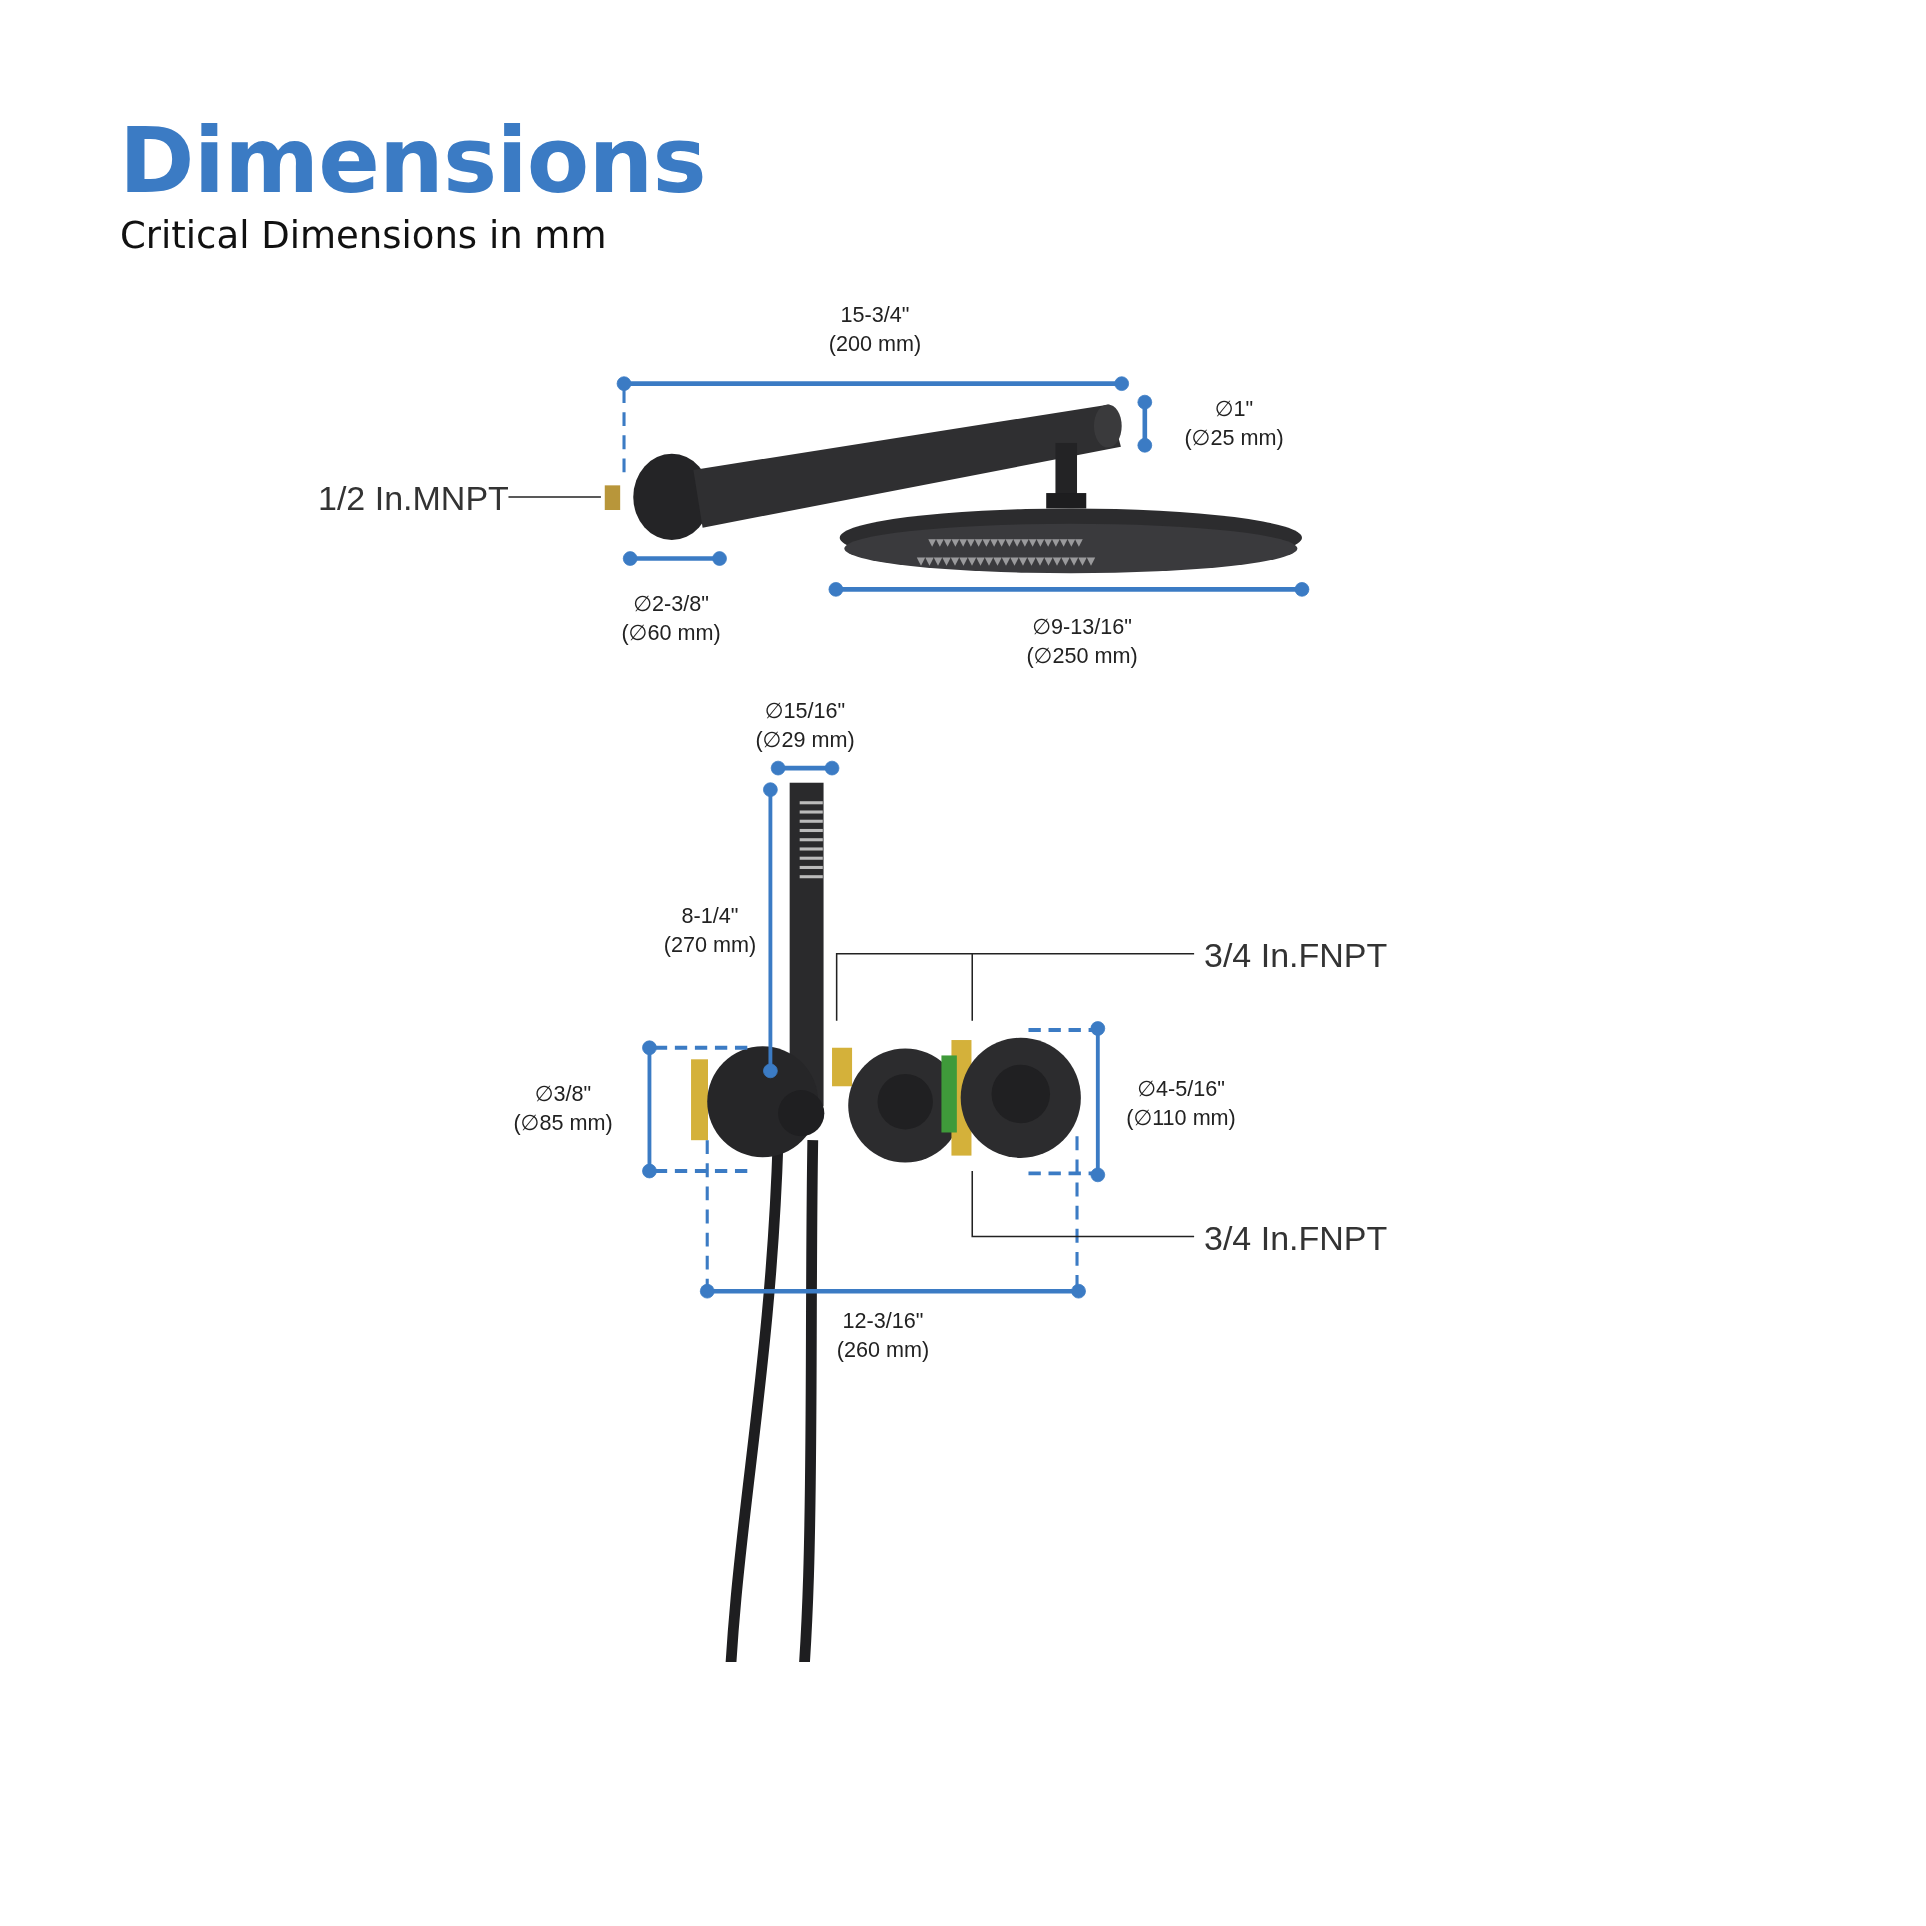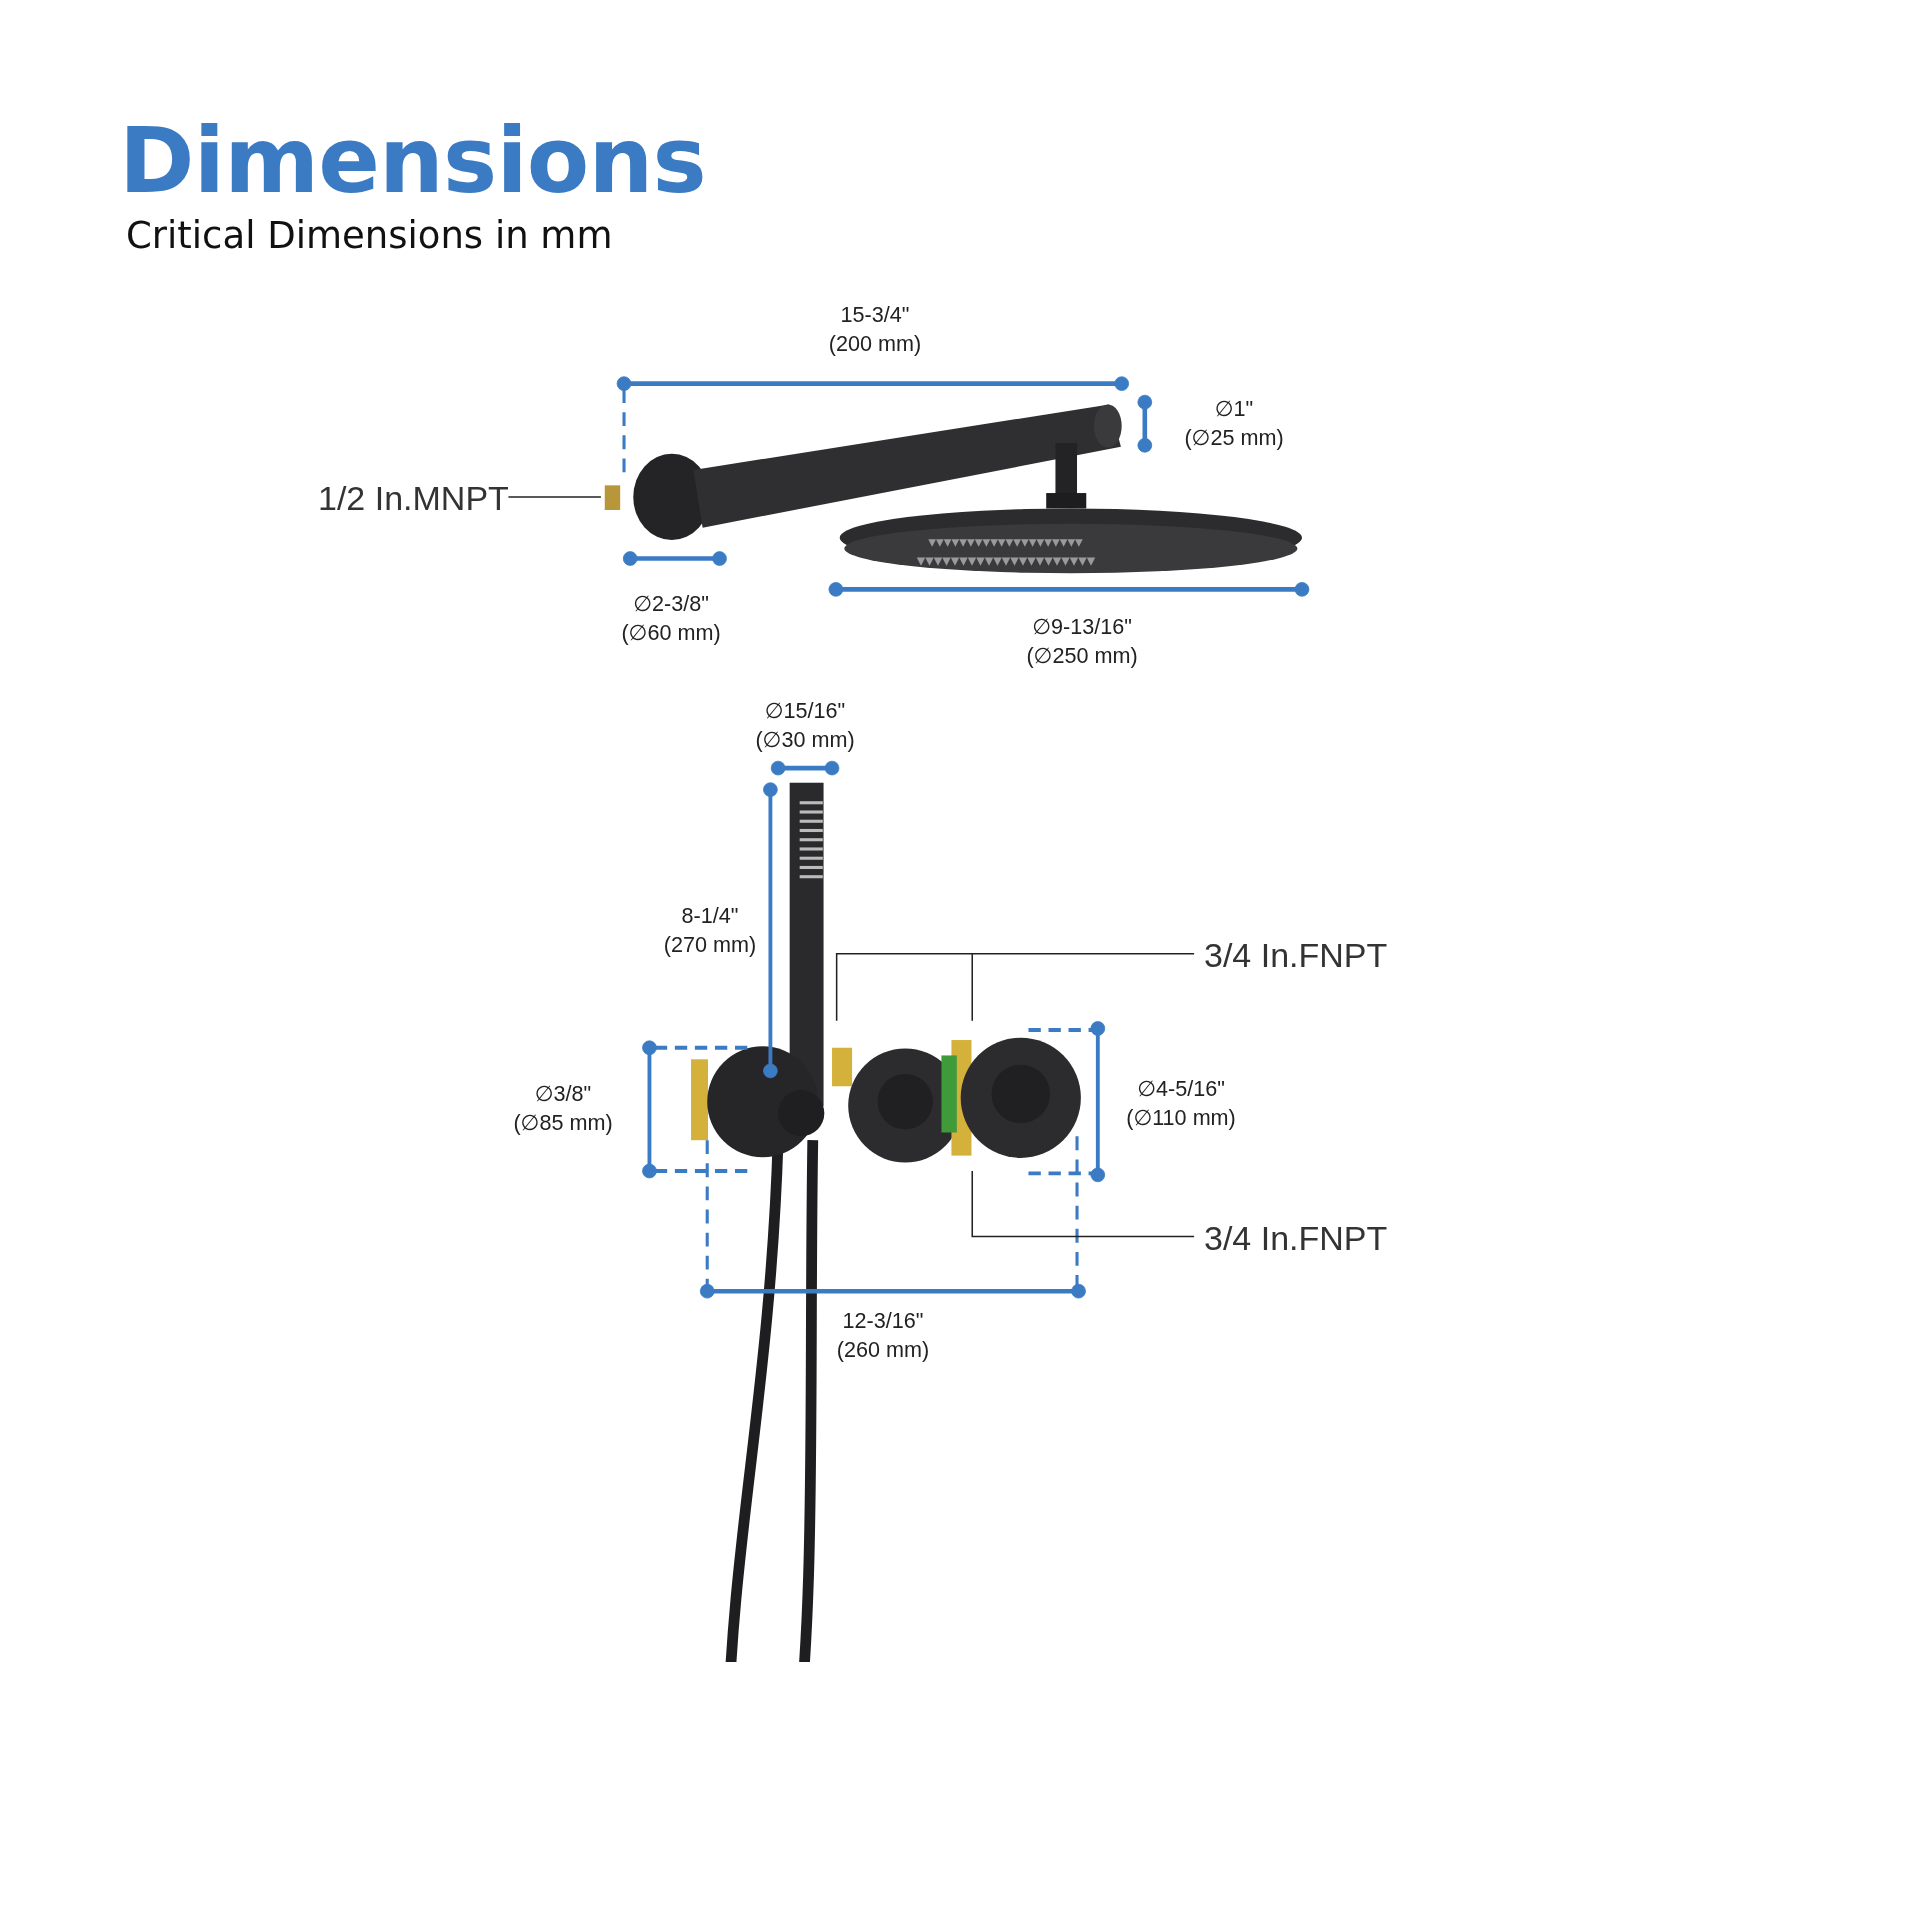--- a/index.html
+++ b/index.html
@@ -1,18 +1,18 @@
 <!DOCTYPE html>
 <html style="font-size:12.3px"><head>
 <meta charset="utf-8">
 <style>
   html,body{margin:0;padding:0;background:#fff;}
   #stage{position:relative;width:1926px;height:1662px;background:#fff;overflow:hidden;font-family:"Liberation Sans",sans-serif;border-radius:30px;}
   .title{position:absolute;left:119px;top:108px;font-family:"DejaVu Sans",sans-serif;font-weight:bold;font-size:91px;color:#3b7bc4;letter-spacing:-0.8px;}
-  .subtitle{position:absolute;left:126px;top:214px;font-family:"DejaVu Sans",sans-serif;font-size:37px;color:#111;}
+  .subtitle{position:absolute;left:120px;top:214px;font-family:"DejaVu Sans",sans-serif;font-size:37px;color:#111;}
   .lbl{position:absolute;text-align:center;font-size:21.6px;line-height:28.5px;color:#222;transform:translateX(-50%);white-space:nowrap;}
   .callout{position:absolute;font-size:34px;color:#333;white-space:nowrap;}
   svg{position:absolute;left:0;top:0;}
 </style>
 </head>
 <body>
 
 <div id="stage">
   <div class="title">Dimensions</div>
   <div class="subtitle">Critical Dimensions in mm</div>
@@ -140,21 +140,21 @@
     <div>(∅60 mm)</div>
   </div>
   <div class="lbl" style="left:1082px;top:613px;">
     <div>∅9-13/16"</div>
     <div>(∅250 mm)</div>
   </div>
   <div class="callout" style="left:318px;top:479px;">1/2 In.MNPT</div>
 
   <div class="lbl" style="left:805px;top:697px;">
     <div>∅15/16"</div>
-    <div>(∅30 mm)</div>
+    <div>(∅29 mm)</div>
   </div>
   <div class="lbl" style="left:710px;top:902px;">
     <div>8-1/4"</div>
     <div>(270 mm)</div>
   </div>
   <div class="lbl" style="left:563px;top:1080px;">
     <div>∅3/8"</div>
     <div>(∅85 mm)</div>
   </div>
   <div class="lbl" style="left:1181px;top:1075px;">

